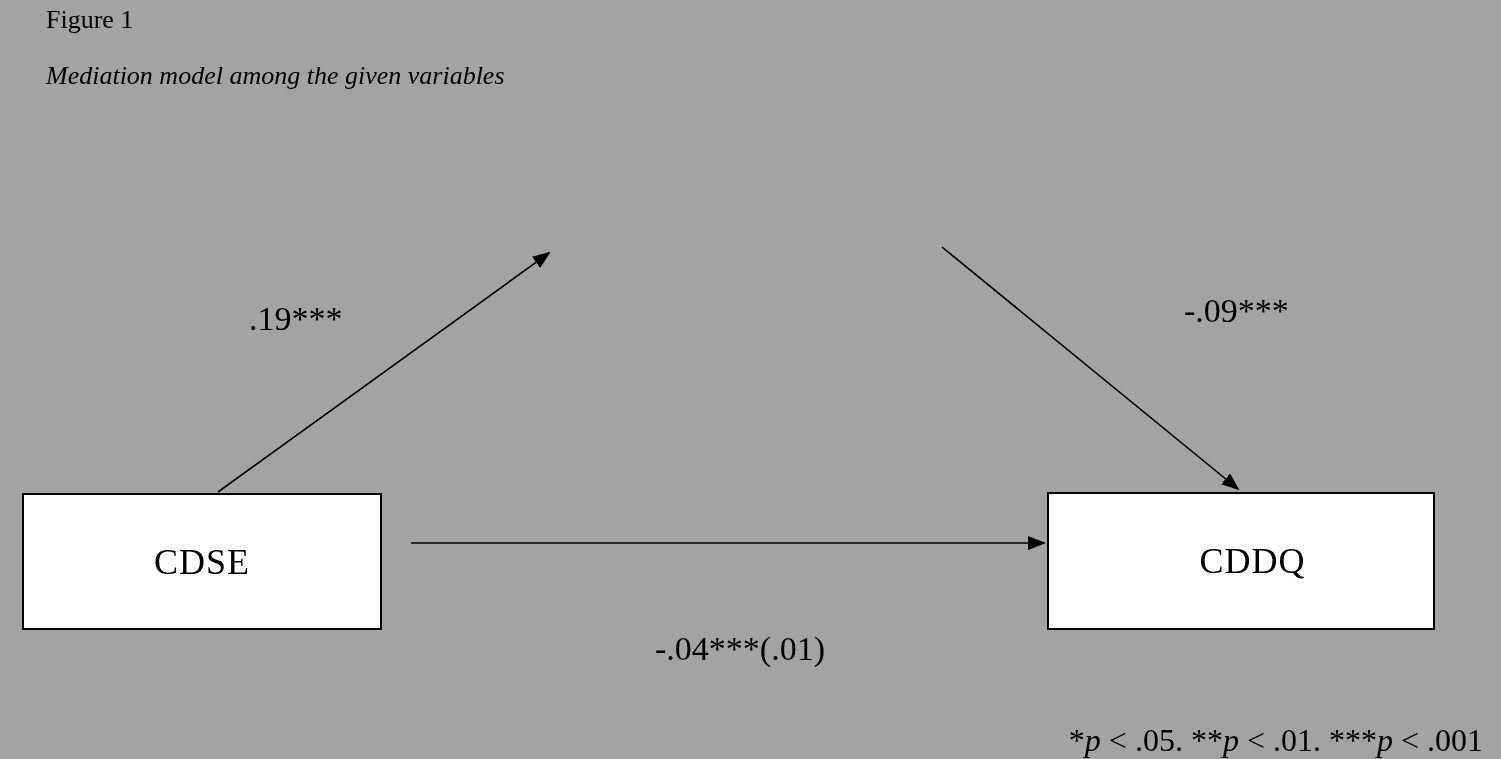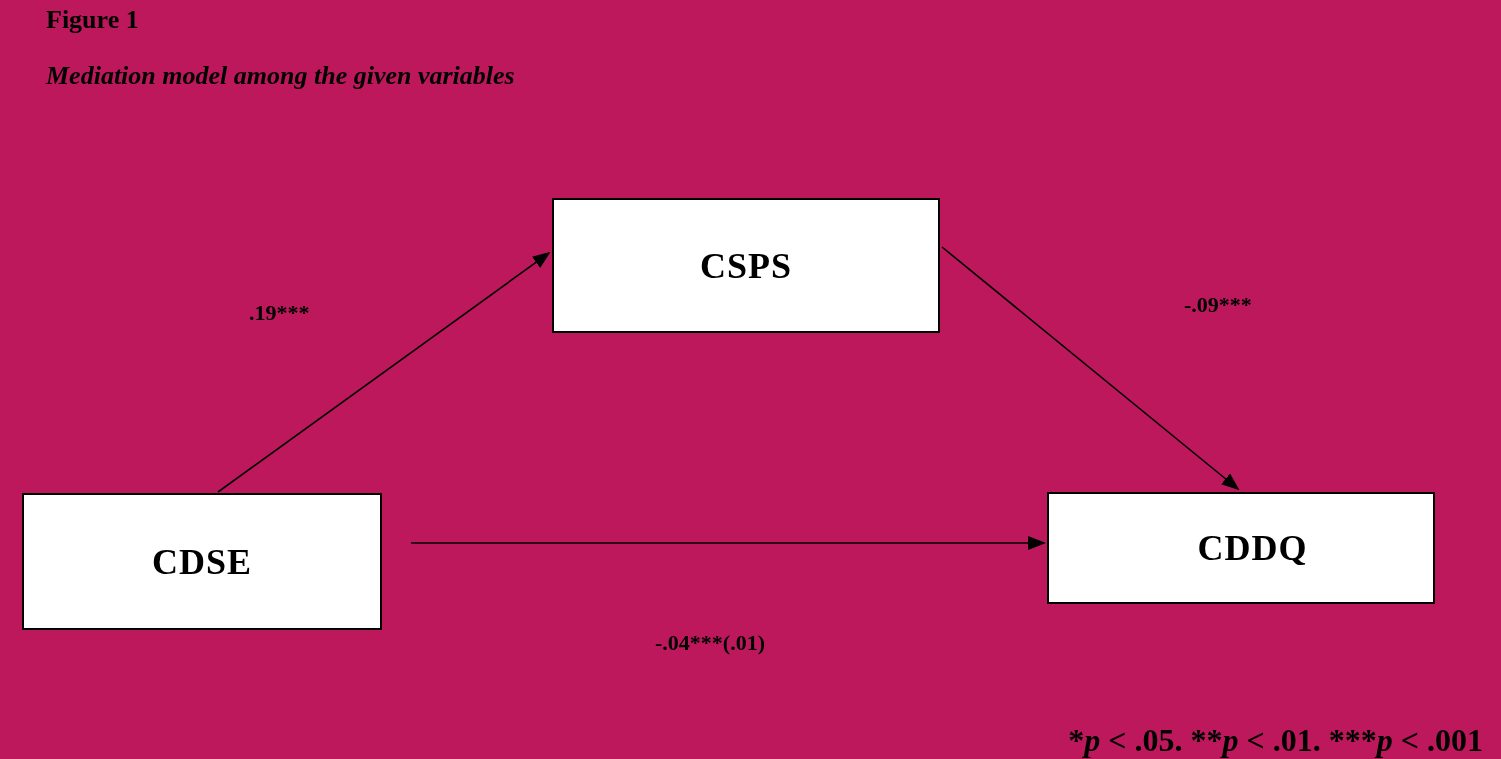--- a/index.html
+++ b/index.html
@@ -5,23 +5,22 @@
   * { margin: 0; padding: 0; box-sizing: border-box; }
   html, body {
     background: #ffffff;
     font-family: "Liberation Serif", "DejaVu Serif", serif;
     color: #000000;
   }
   .canvas {
     position: relative;
     width: 1501px;
     height: 759px;
-    background: #be185d;
+    background: #a3a3a3;
     overflow: hidden;
-    font-weight: bold;
   }
   .figure-label {
     position: absolute;
     left: 46px;
     top: 4px;
     font-size: 26px;
     line-height: 1.2;
   }
   .figure-caption {
     position: absolute;
@@ -43,24 +42,24 @@
     border: 2px solid #000000;
     background: #ffffff;
     display: flex;
     align-items: center;
     justify-content: center;
     font-size: 36px;
     letter-spacing: 1px;
   }
   .box-cdse { left: 22px;   top: 493px; width: 360px; height: 137px; }
   .box-csps { left: 552px;  top: 198px; width: 388px; height: 135px; }
-  .box-cddq { left: 1047px; top: 492px; width: 388px; height: 112px; padding-left: 23px; }
+  .box-cddq { left: 1047px; top: 492px; width: 388px; height: 138px; padding-left: 23px; }
   .path-label {
     position: absolute;
-    font-size: 22px;
+    font-size: 34px;
     white-space: nowrap;
   }
   .label-a { left: 249px;  top: 300px; }
   .label-b { left: 1184px; top: 292px; }
   .label-c { left: 655px;  top: 621px; margin-top: 9px; }
   .footnote {
     position: absolute;
     right: 18px;
     top: 722px;
     font-size: 32px;
@@ -85,23 +84,20 @@
     </defs>
     <line x1="218" y1="492" x2="549" y2="253" stroke="#000000" stroke-width="1.6" marker-end="url(#arrowhead)"></line>
     <line x1="942" y1="247" x2="1238" y2="489" stroke="#000000" stroke-width="1.6" marker-end="url(#arrowhead)"></line>
     <line x1="411" y1="543" x2="1044" y2="543" stroke="#000000" stroke-width="1.6" marker-end="url(#arrowhead)"></line>
   </svg>
 
   <div class="var-box box-cdse">
     <span>CDSE</span>
   </div>
 
-  <div class="var-box box-csps">
-    <span>CSPS</span>
-  </div>
 
   <div class="var-box box-cddq">
     <span>CDDQ</span>
   </div>
 
   <div class="path-label label-a">.19***</div>
 
   <div class="path-label label-b">-.09***</div>
 
   <div class="path-label label-c">-.04***(.01)</div>

